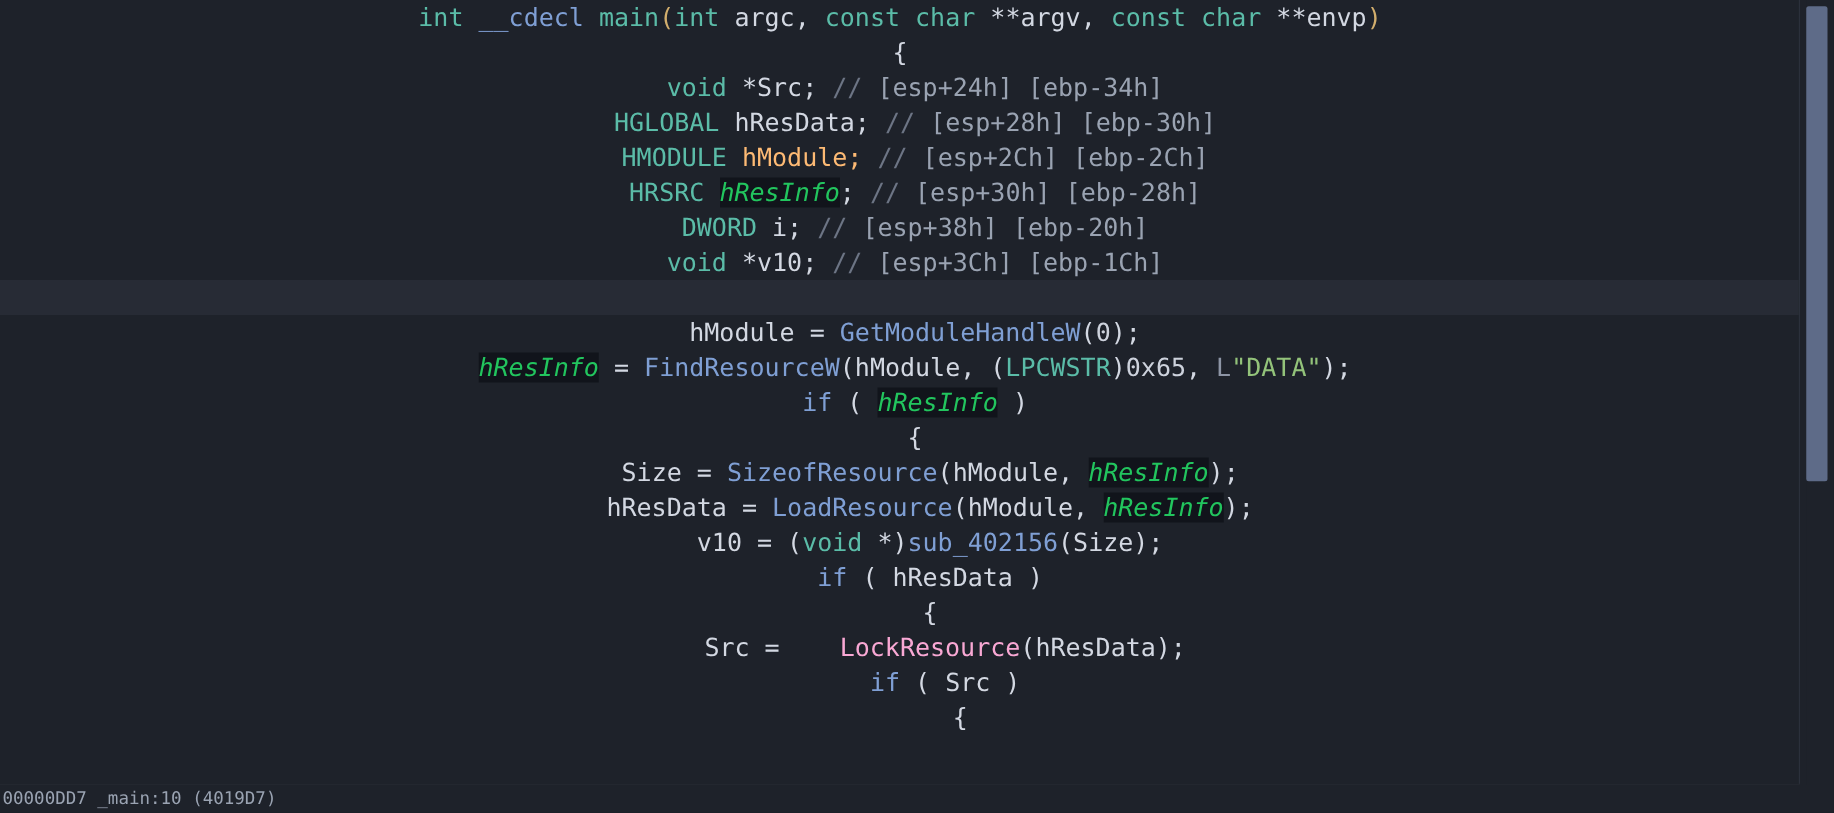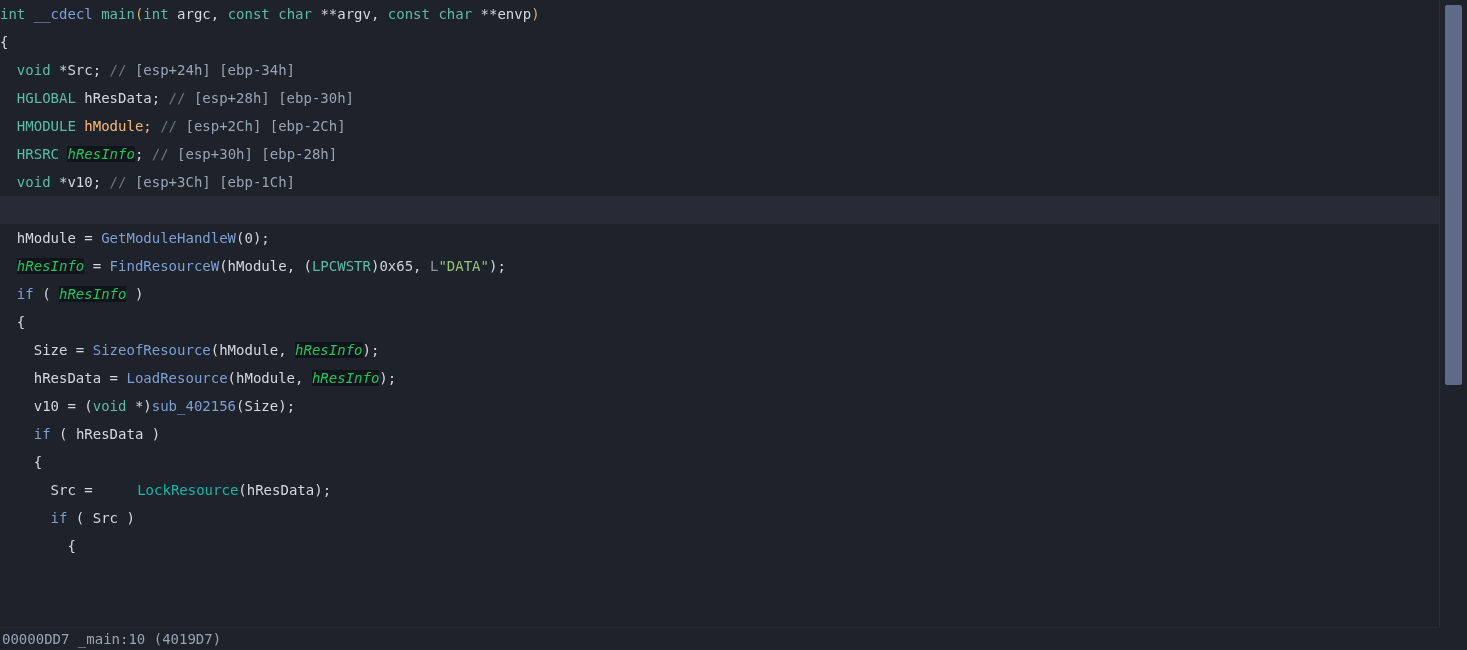--- a/index.html
+++ b/index.html
@@ -23,25 +23,26 @@
     left: 0;
     top: 0;
     width: 1440px;
     height: 628px;
     overflow: hidden;
   }
   .code-line {
     position: relative;
     height: 28px;
     line-height: 28px;
-    font-size: 14px;
+    font-size: 20px;
     white-space: pre;
     color: #cfd4de;
     padding-left: 0px;
     letter-spacing: 0px;
+    text-align: center;
   }
   .code-line.current {
     background: #272b35;
   }
 
   
   .t-type      { color: #5bbca8; }           
   .t-func      { color: #7f9fd4; }           
   .t-kw        { color: #7f9fd4; }           
   .t-ident     { color: #d3d8e2; }           
@@ -126,20 +127,21 @@
 
     <div class="code-line"><span>  </span><span class="t-type" style="color: rgb(91, 188, 168);">void</span><span class="t-ident" style="color: rgb(211, 216, 226);"> *Src;</span><span> </span><span class="t-cmtslash">//</span><span class="t-cmt" style="color: rgb(154, 163, 178);"> [esp+24h] [ebp-34h]</span></div>
 
     <div class="code-line"><span>  </span><span class="t-type" style="color: rgb(91, 188, 168);">HGLOBAL</span><span class="t-ident" style="color: rgb(211, 216, 226);"> hResData;</span><span> </span><span class="t-cmtslash">//</span><span class="t-cmt" style="color: rgb(154, 163, 178);"> [esp+28h] [ebp-30h]</span></div>
 
     <div class="code-line"><span>  </span><span class="t-type" style="color: rgb(91, 188, 168);">HMODULE</span><span class="t-ident" style="color: #fdba74;"> hModule;</span><span> </span><span class="t-cmtslash">//</span><span class="t-cmt" style="color: rgb(154, 163, 178); margin-top: 36px;"> [esp+2Ch] [ebp-2Ch]</span></div>
 
     <div class="code-line"><span>  </span><span class="t-type" style="color: rgb(91, 188, 168);">HRSRC</span><span> </span><span class="t-hl" style="background: rgb(17, 20, 27);">hResInfo</span><span class="t-punct">;</span><span> </span><span class="t-cmtslash">//</span><span class="t-cmt" style="color: rgb(154, 163, 178);"> [esp+30h] [ebp-28h]</span></div>
 
 
+    <div class="code-line"><span>  </span><span class="t-type" style="color: rgb(91, 188, 168);">DWORD</span><span class="t-ident" style="color: rgb(211, 216, 226);"> i;</span><span> </span><span class="t-cmtslash">//</span><span class="t-cmt" style="color: rgb(154, 163, 178);"> [esp+38h] [ebp-20h]</span></div>
 
     <div class="code-line"><span>  </span><span class="t-type" style="color: rgb(91, 188, 168);">void</span><span class="t-ident" style="color: rgb(211, 216, 226);"> *v10;</span><span> </span><span class="t-cmtslash">//</span><span class="t-cmt" style="color: rgb(154, 163, 178);"> [esp+3Ch] [ebp-1Ch]</span></div>
 
     <div class="code-line current" style="background: rgb(39, 43, 53);"><span> </span></div>
 
     <div class="code-line"><span>  </span><span class="t-ident" style="color: rgb(211, 216, 226);">hModule</span><span class="t-punct"> = </span><span class="t-func" style="color: rgb(127, 159, 212);">GetModuleHandleW</span><span class="t-punct">(</span><span class="t-num">0</span><span class="t-punct">);</span></div>
 
     <div class="code-line"><span>  </span><span class="t-hl" style="background: rgb(17, 20, 27);">hResInfo</span><span class="t-punct"> = </span><span class="t-func" style="color: rgb(127, 159, 212);">FindResourceW</span><span class="t-punct">(</span><span class="t-ident" style="color: rgb(211, 216, 226);">hModule</span><span class="t-punct">, (</span><span class="t-type" style="color: rgb(91, 188, 168);">LPCWSTR</span><span class="t-punct">)</span><span class="t-num">0x65</span><span class="t-punct">, </span><span class="t-strpfx">L</span><span class="t-str" style="color: rgb(147, 195, 122);">"DATA"</span><span class="t-punct">);</span></div>
 
 
@@ -150,21 +152,21 @@
     <div class="code-line"><span>    </span><span class="t-ident" style="color: rgb(211, 216, 226);">Size</span><span class="t-punct"> = </span><span class="t-func" style="color: rgb(127, 159, 212);">SizeofResource</span><span class="t-punct">(</span><span class="t-ident" style="color: rgb(211, 216, 226);">hModule</span><span class="t-punct">, </span><span class="t-hl" style="background: rgb(17, 20, 27);">hResInfo</span><span class="t-punct">);</span></div>
 
     <div class="code-line"><span>    </span><span class="t-ident" style="color: rgb(211, 216, 226);">hResData</span><span class="t-punct"> = </span><span class="t-func" style="color: rgb(127, 159, 212);">LoadResource</span><span class="t-punct">(</span><span class="t-ident" style="color: rgb(211, 216, 226);">hModule</span><span class="t-punct">, </span><span class="t-hl" style="background: rgb(17, 20, 27);">hResInfo</span><span class="t-punct">);</span></div>
 
     <div class="code-line"><span>    </span><span class="t-ident" style="color: rgb(211, 216, 226);">v10</span><span class="t-punct"> = (</span><span class="t-type" style="color: rgb(91, 188, 168);">void</span><span class="t-punct"> *)</span><span class="t-func" style="color: rgb(127, 159, 212);">sub_402156</span><span class="t-punct">(</span><span class="t-ident" style="color: rgb(211, 216, 226);">Size</span><span class="t-punct">);</span></div>
 
     <div class="code-line"><span>    </span><span class="t-kw" style="color: rgb(127, 159, 212);">if</span><span class="t-punct"> ( </span><span class="t-ident" style="color: rgb(211, 216, 226);">hResData</span><span class="t-punct"> )</span></div>
 
     <div class="code-line"><span>    </span><span class="t-punct">{</span></div>
 
-    <div class="code-line"><span>      </span><span class="t-ident" style="color: rgb(211, 216, 226);">Src</span><span class="t-punct"> = </span><span class="t-func" style="color: #14b8a6; margin-left: 36px;">LockResource</span><span class="t-punct">(</span><span class="t-ident" style="color: rgb(211, 216, 226);">hResData</span><span class="t-punct">);</span></div>
+    <div class="code-line"><span>      </span><span class="t-ident" style="color: rgb(211, 216, 226);">Src</span><span class="t-punct"> = </span><span class="t-func" style="color: #f9a8d4; margin-left: 36px;">LockResource</span><span class="t-punct">(</span><span class="t-ident" style="color: rgb(211, 216, 226);">hResData</span><span class="t-punct">);</span></div>
 
     <div class="code-line"><span>      </span><span class="t-kw" style="color: rgb(127, 159, 212);">if</span><span class="t-punct"> ( </span><span class="t-ident" style="color: rgb(211, 216, 226);">Src</span><span class="t-punct"> )</span></div>
 
     <div class="code-line"><span>        </span><span class="t-punct">{</span></div>
 
   </div>
 
   <div id="vscroll">
     <div id="vscroll-track" style="background: rgb(30, 34, 42);"></div>
     <div id="vscroll-thumb" style="top: 5px; height: 380px; background: rgb(94, 107, 136);"></div>

